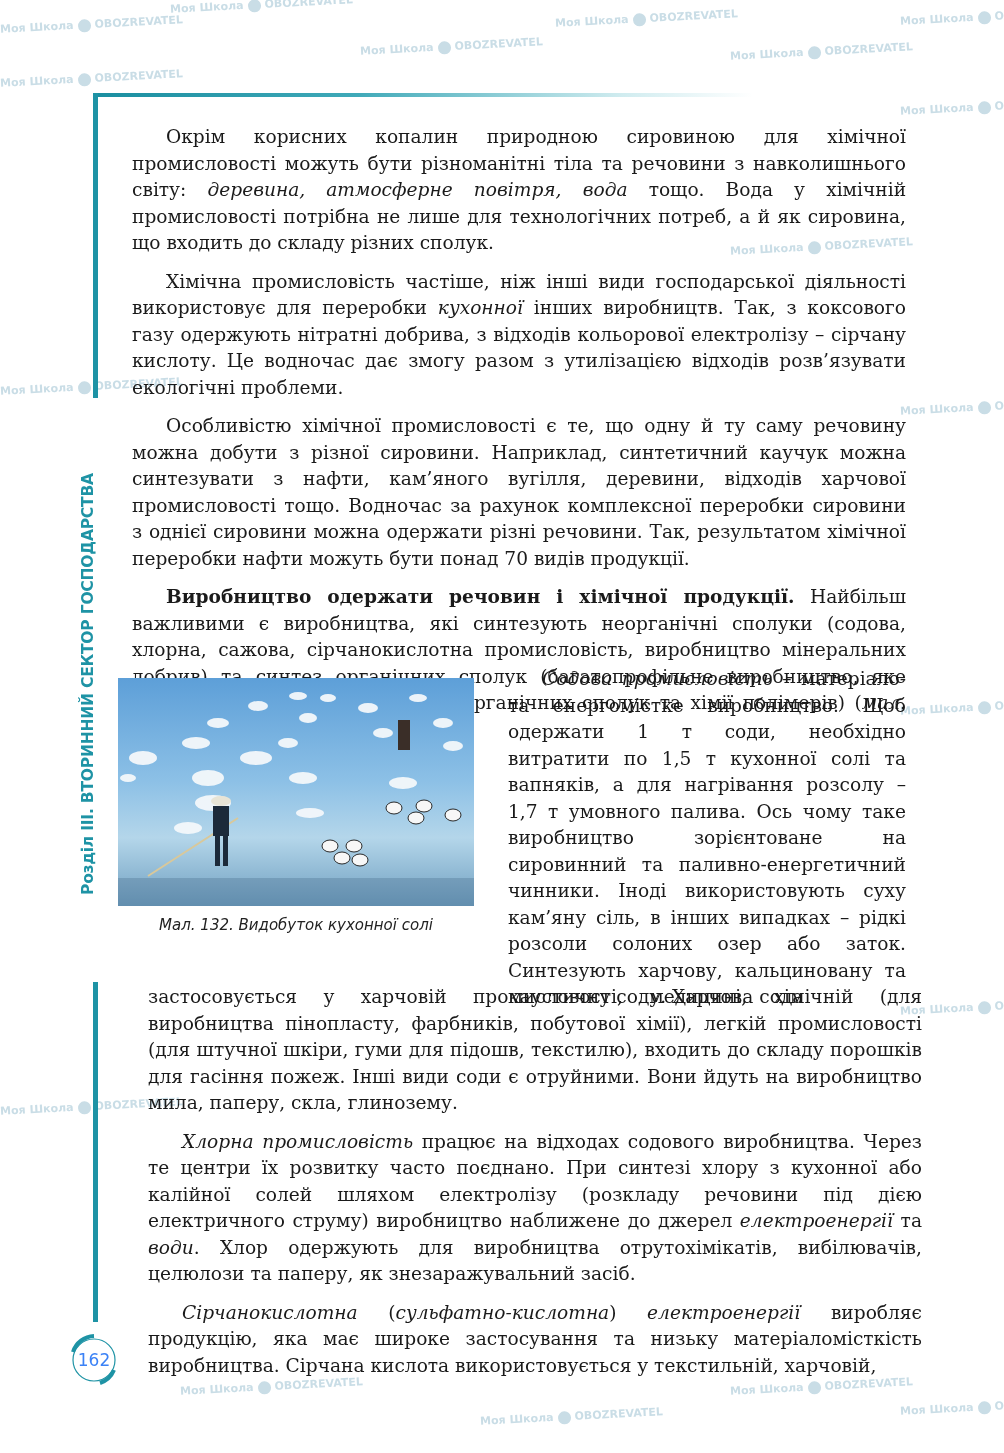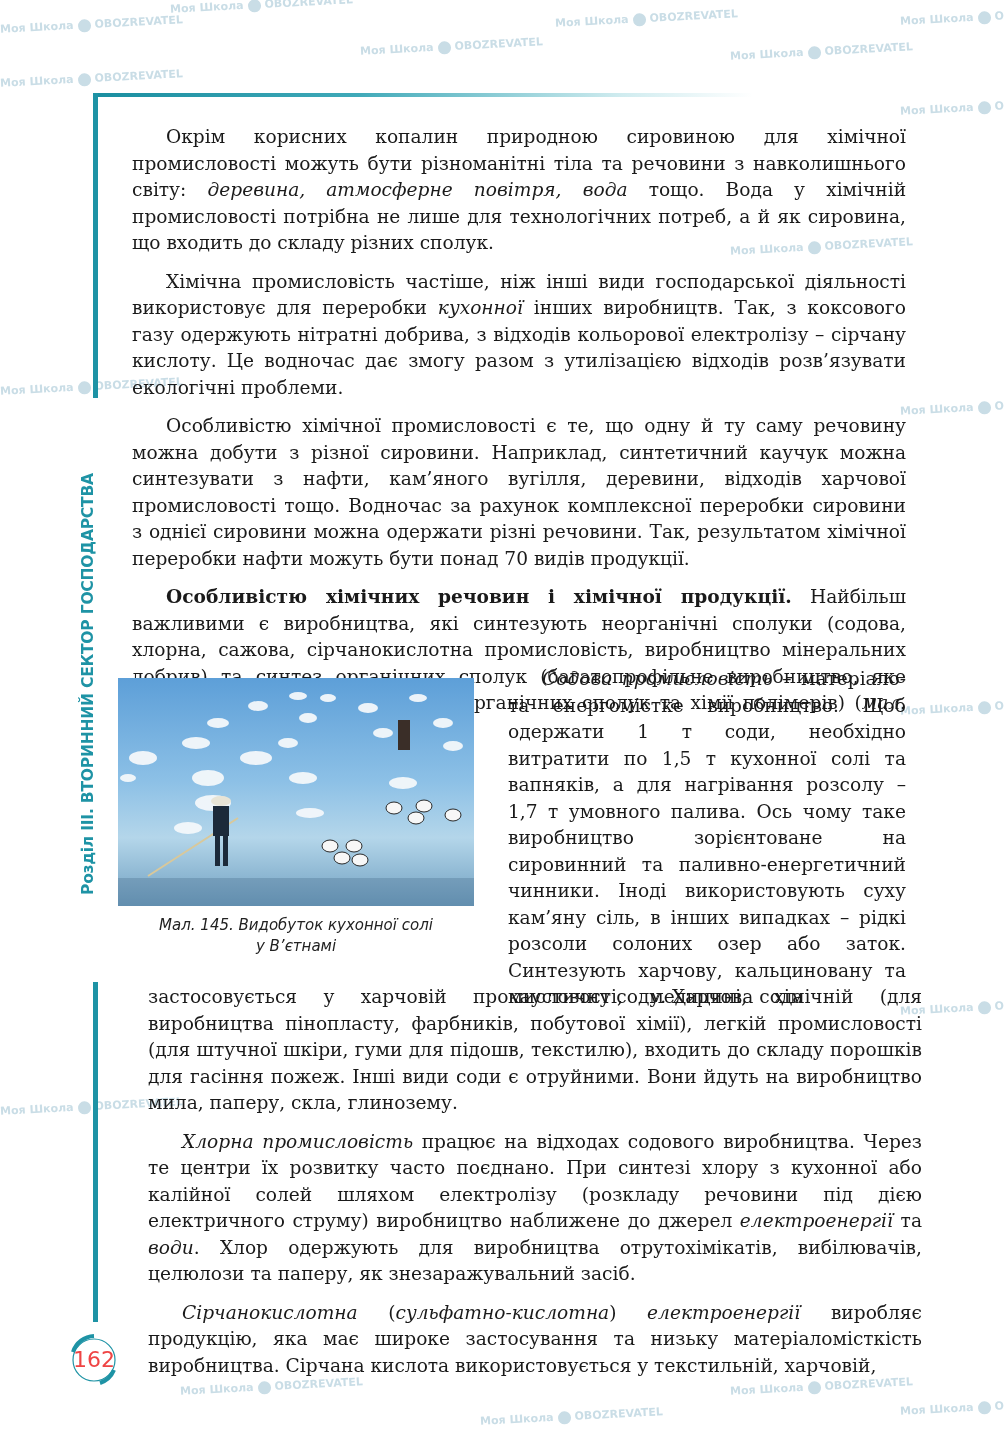--- a/index.html
+++ b/index.html
@@ -19,21 +19,21 @@
     position:absolute; left:79px; top:895px;
     transform:rotate(-90deg); transform-origin:left top;
     width:420px; white-space:nowrap;
     font-family:"DejaVu Sans", sans-serif; font-weight:bold;
     font-size:15.5px; color:#1e93a5; letter-spacing:-0.2px;
   }
   .page-badge { position:absolute; left:64px; top:1330px; width:60px; height:60px; }
   .page-badge svg { position:absolute; left:0; top:0; }
   .page-number {
     position:absolute; left:0; top:0; width:60px; height:60px; line-height:60px;
-    text-align:center; font-family:"DejaVu Sans", sans-serif; font-size:22px; color:#ef4444;
+    text-align:center; font-family:"DejaVu Sans", sans-serif; font-size:17px; color:#3b82f6;
   }
   .content { position:absolute; left:120px; top:112px; width:798px; }
   p {
     margin:12px; font-size:18.6px; line-height:26.5px; text-align:justify;
     text-indent:34px; hyphens:manual;
   }
   p.flush { text-indent:0; }
   i, .ital { font-style:italic; }
   b { font-weight:bold; }
 
@@ -95,21 +95,21 @@
     <path d="M 9 22 A 23 23 0 0 1 30 6" fill="none" stroke="#1e93a5" stroke-width="4"></path>
     <path d="M 50 40 A 23 23 0 0 1 36 53" fill="none" stroke="#1e93a5" stroke-width="4"></path>
   </svg>
   <div class="page-number">162</div>
 </div>
 
 <div class="content">
   <p><span>Окрім корисних копалин природною сировиною для хімічної промисловості можуть бути різноманітні тіла та речовини з навколишнього світу: </span><i>деревина, атмосферне повітря, вода</i><span> тощо. Вода у хімічній промисловості потрібна не лише для технологічних потреб, а й як сировина, що входить до складу різних сполук.</span></p>
   <p><span>Хімічна промисловість частіше, ніж інші види господарської діяльності використовує для переробки </span><i>кухонної</i><span> інших виробництв. Так, з коксового газу одержують нітратні добрива, з відходів кольорової електролізу – сірчану кислоту. Це водночас дає змогу разом з утилізацією відходів розв’язувати екологічні проблеми.</span></p>
   <p>Особливістю хімічної промисловості є те, що одну й ту саму речовину можна добути з різної сировини. Наприклад, синтетичний каучук можна синтезувати з нафти, кам’яного вугілля, деревини, відходів харчової промисловості тощо. Водночас за рахунок комплексної переробки сировини з однієї сировини можна одержати різні речовини. Так, результатом хімічної переробки нафти можуть бути понад 70 видів продукції.</p>
-  <p><b>Особливістю хімічних речовин і хімічної продукції.</b><span> Найбільш важливими є виробництва, які синтезують неорганічні сполуки (содова, хлорна, сажова, сірчанокислотна промисловість, виробництво мінеральних добрив) та синтез органічних сполук (багатопрофільне виробництво, яке складається із синтезу простих органічних сполук та хімії полімерів) (</span><i>мал. 111</i><span>).</span></p>
+  <p><b>Виробництво одержати речовин і хімічної продукції.</b><span> Найбільш важливими є виробництва, які синтезують неорганічні сполуки (содова, хлорна, сажова, сірчанокислотна промисловість, виробництво мінеральних добрив) та синтез органічних сполук (багатопрофільне виробництво, яке складається із синтезу простих органічних сполук та хімії полімерів) (</span><i>мал. 111</i><span>).</span></p>
 </div>
 
 <div class="figure-block">
   <div class="photo">
     <svg width="356" height="228" viewBox="0 0 356 228">
       <defs>
         <linearGradient id="water" x1="0" y1="0" x2="0" y2="1">
           <stop offset="0" stop-color="#5d9fd8"></stop>
           <stop offset="0.45" stop-color="#8cc0e6"></stop>
           <stop offset="0.7" stop-color="#b4d6ea"></stop>
@@ -153,22 +153,21 @@
           <ellipse cx="242" cy="182" rx="8" ry="6"></ellipse>
         <ellipse cx="276" cy="130" rx="8" ry="6"></ellipse>
           <ellipse cx="298" cy="140" rx="8" ry="6"></ellipse>
         <ellipse cx="306" cy="128" rx="8" ry="6"></ellipse>
           <ellipse cx="335" cy="137" rx="8" ry="6"></ellipse>
       </g>
       <rect x="0" y="200" width="356" height="28" fill="#4a6f90" opacity="0.35"></rect>
     </svg>
   </div>
   <div class="caption">
-    <div>Мал. 145. Видобуток кухонної солі</div>
-    <div>у В’єтнамі</div>
+    <div>Мал. 132. Видобуток кухонної солі</div>
   </div>
 </div>
 
 <div class="float-text">
   <p><i>Содова промисловість</i><span> – матеріало- та енергомістке виробництво. Щоб одержати 1 т соди, необхідно витратити по 1,5 т кухонної солі та вапняків, а для нагрівання розсолу – 1,7 т умовного палива. Ось чому таке виробництво зорієнтоване на сировинний та паливно-енергетичний чинники. Іноді використовують суху кам’яну сіль, в інших випадках – рідкі розсоли солоних озер або заток. Синтезують харчову, кальциновану та каустичну соду. Харчова сода</span></p>
 </div>
 
 <div class="after-float">
   <p class="flush">застосовується у харчовій промисловості, медицині, хімічній (для виробництва пінопласту, фарбників, побутової хімії), легкій промисловості (для штучної шкіри, гуми для підошв, текстилю), входить до складу порошків для гасіння пожеж. Інші види соди є отруйними. Вони йдуть на виробництво мила, паперу, скла, глинозему.</p>
   <p><i>Хлорна промисловість</i><span> працює на відходах содового виробництва. Через те центри їх розвитку часто поєднано. При синтезі хлору з кухонної або калійної солей шляхом електролізу (розкладу речовини під дією електричного струму) виробництво наближене до джерел </span><i>електроенергії</i><span> та </span><i>води</i><span>. Хлор одержують для виробництва отрутохімікатів, вибілювачів, целюлози та паперу, як знезаражувальний засіб.</span></p>

